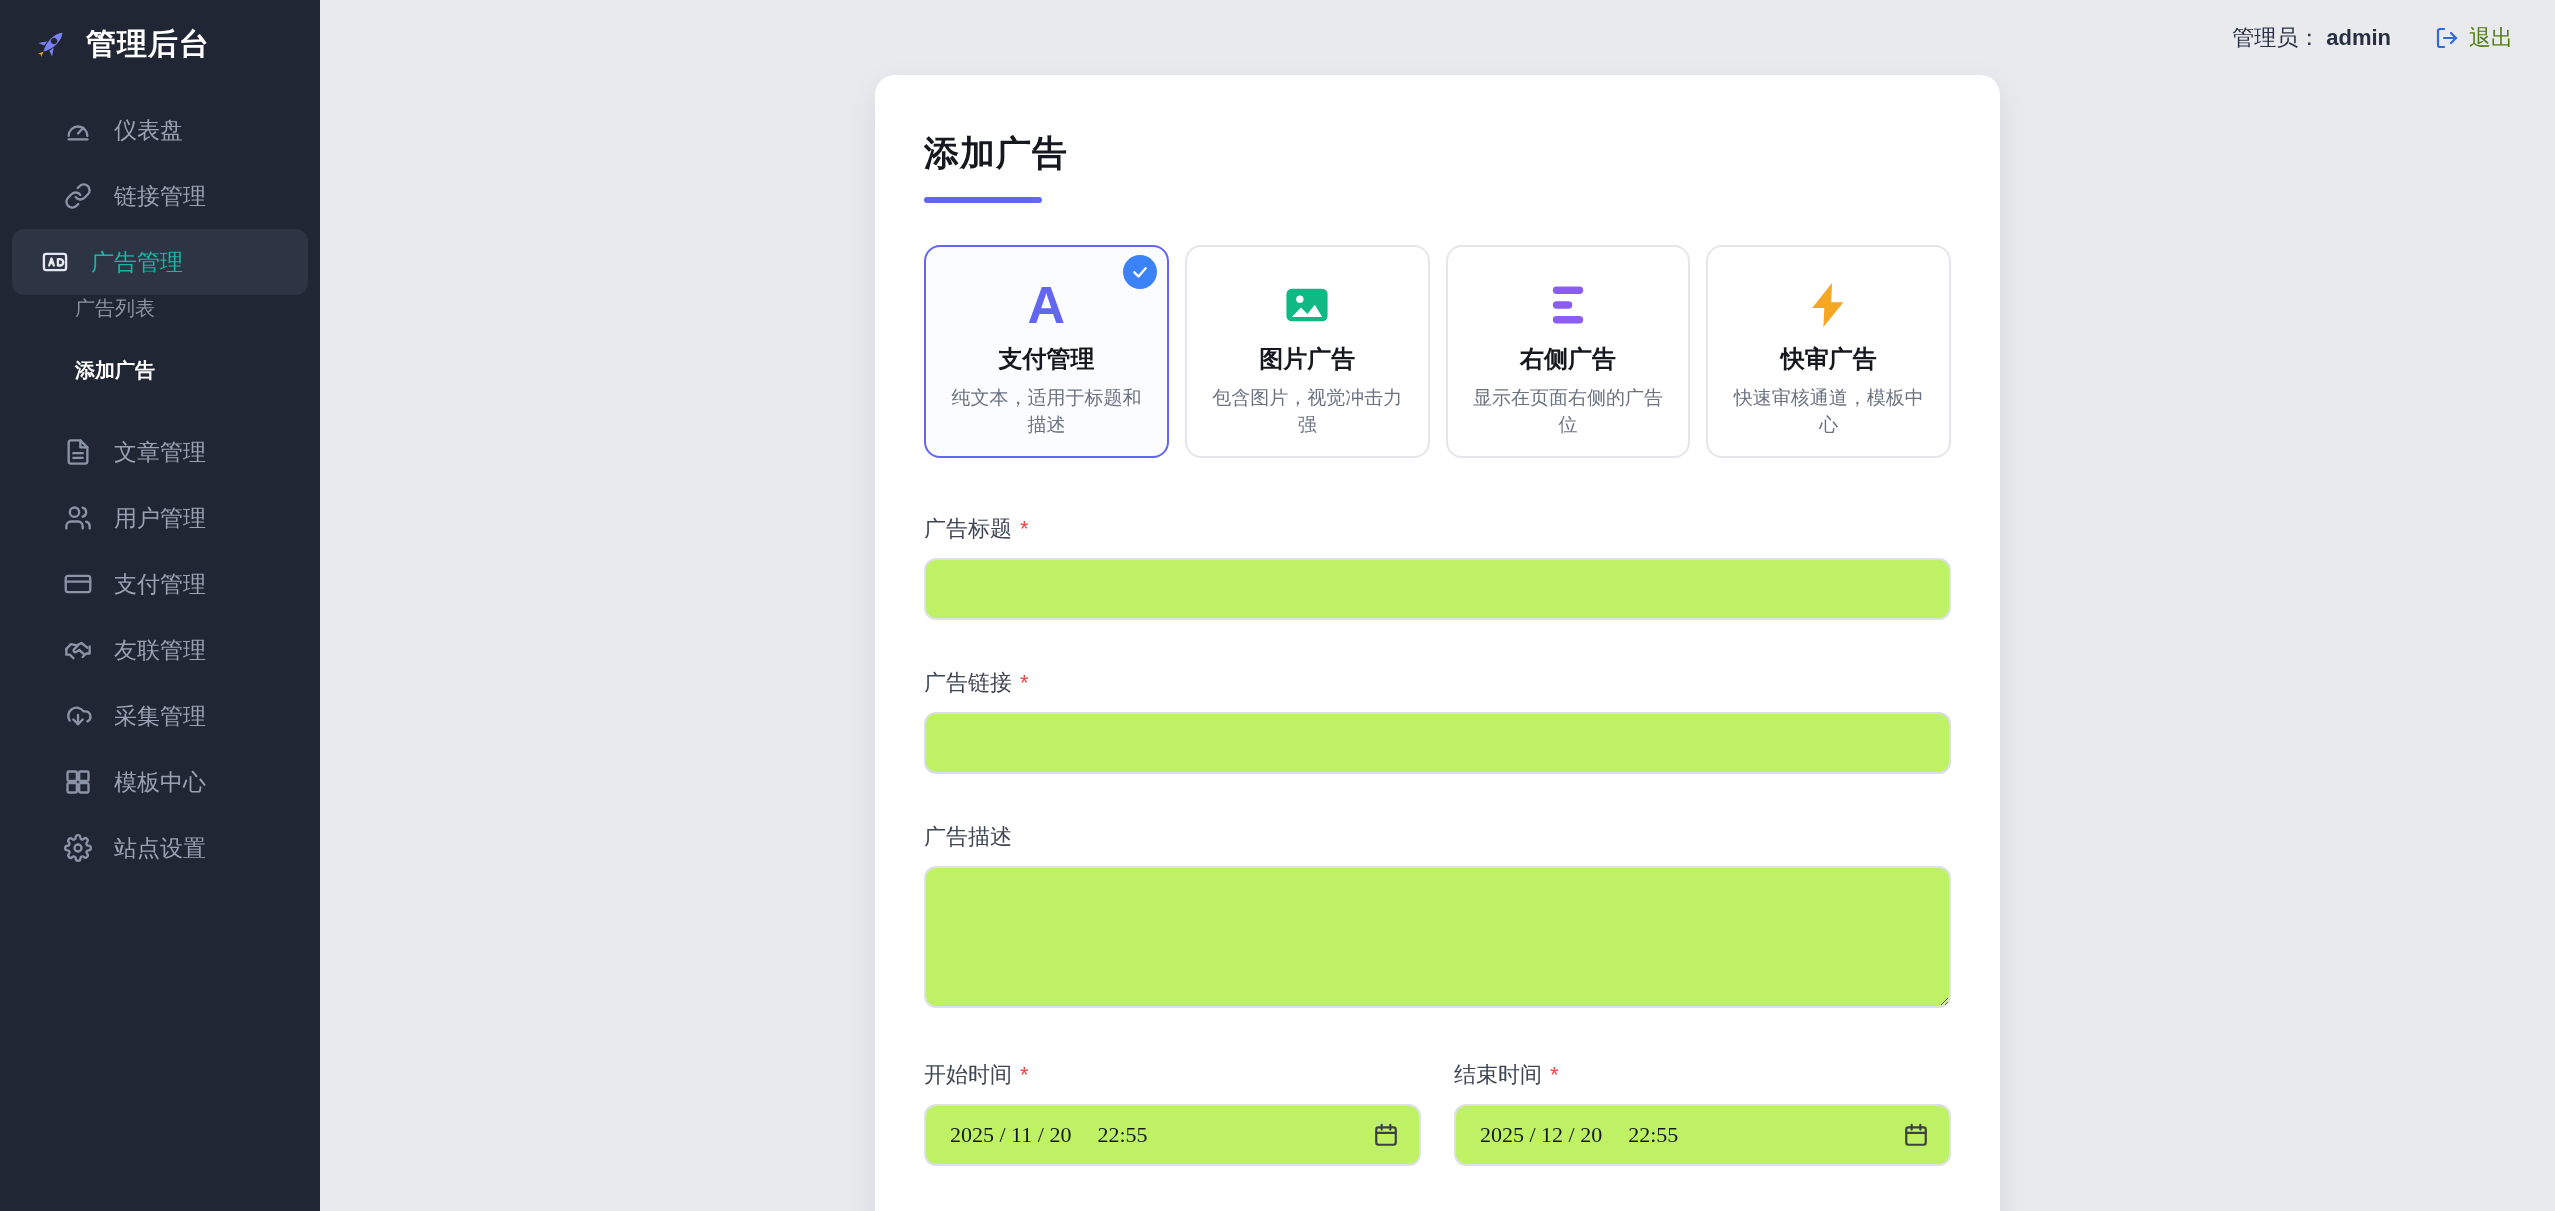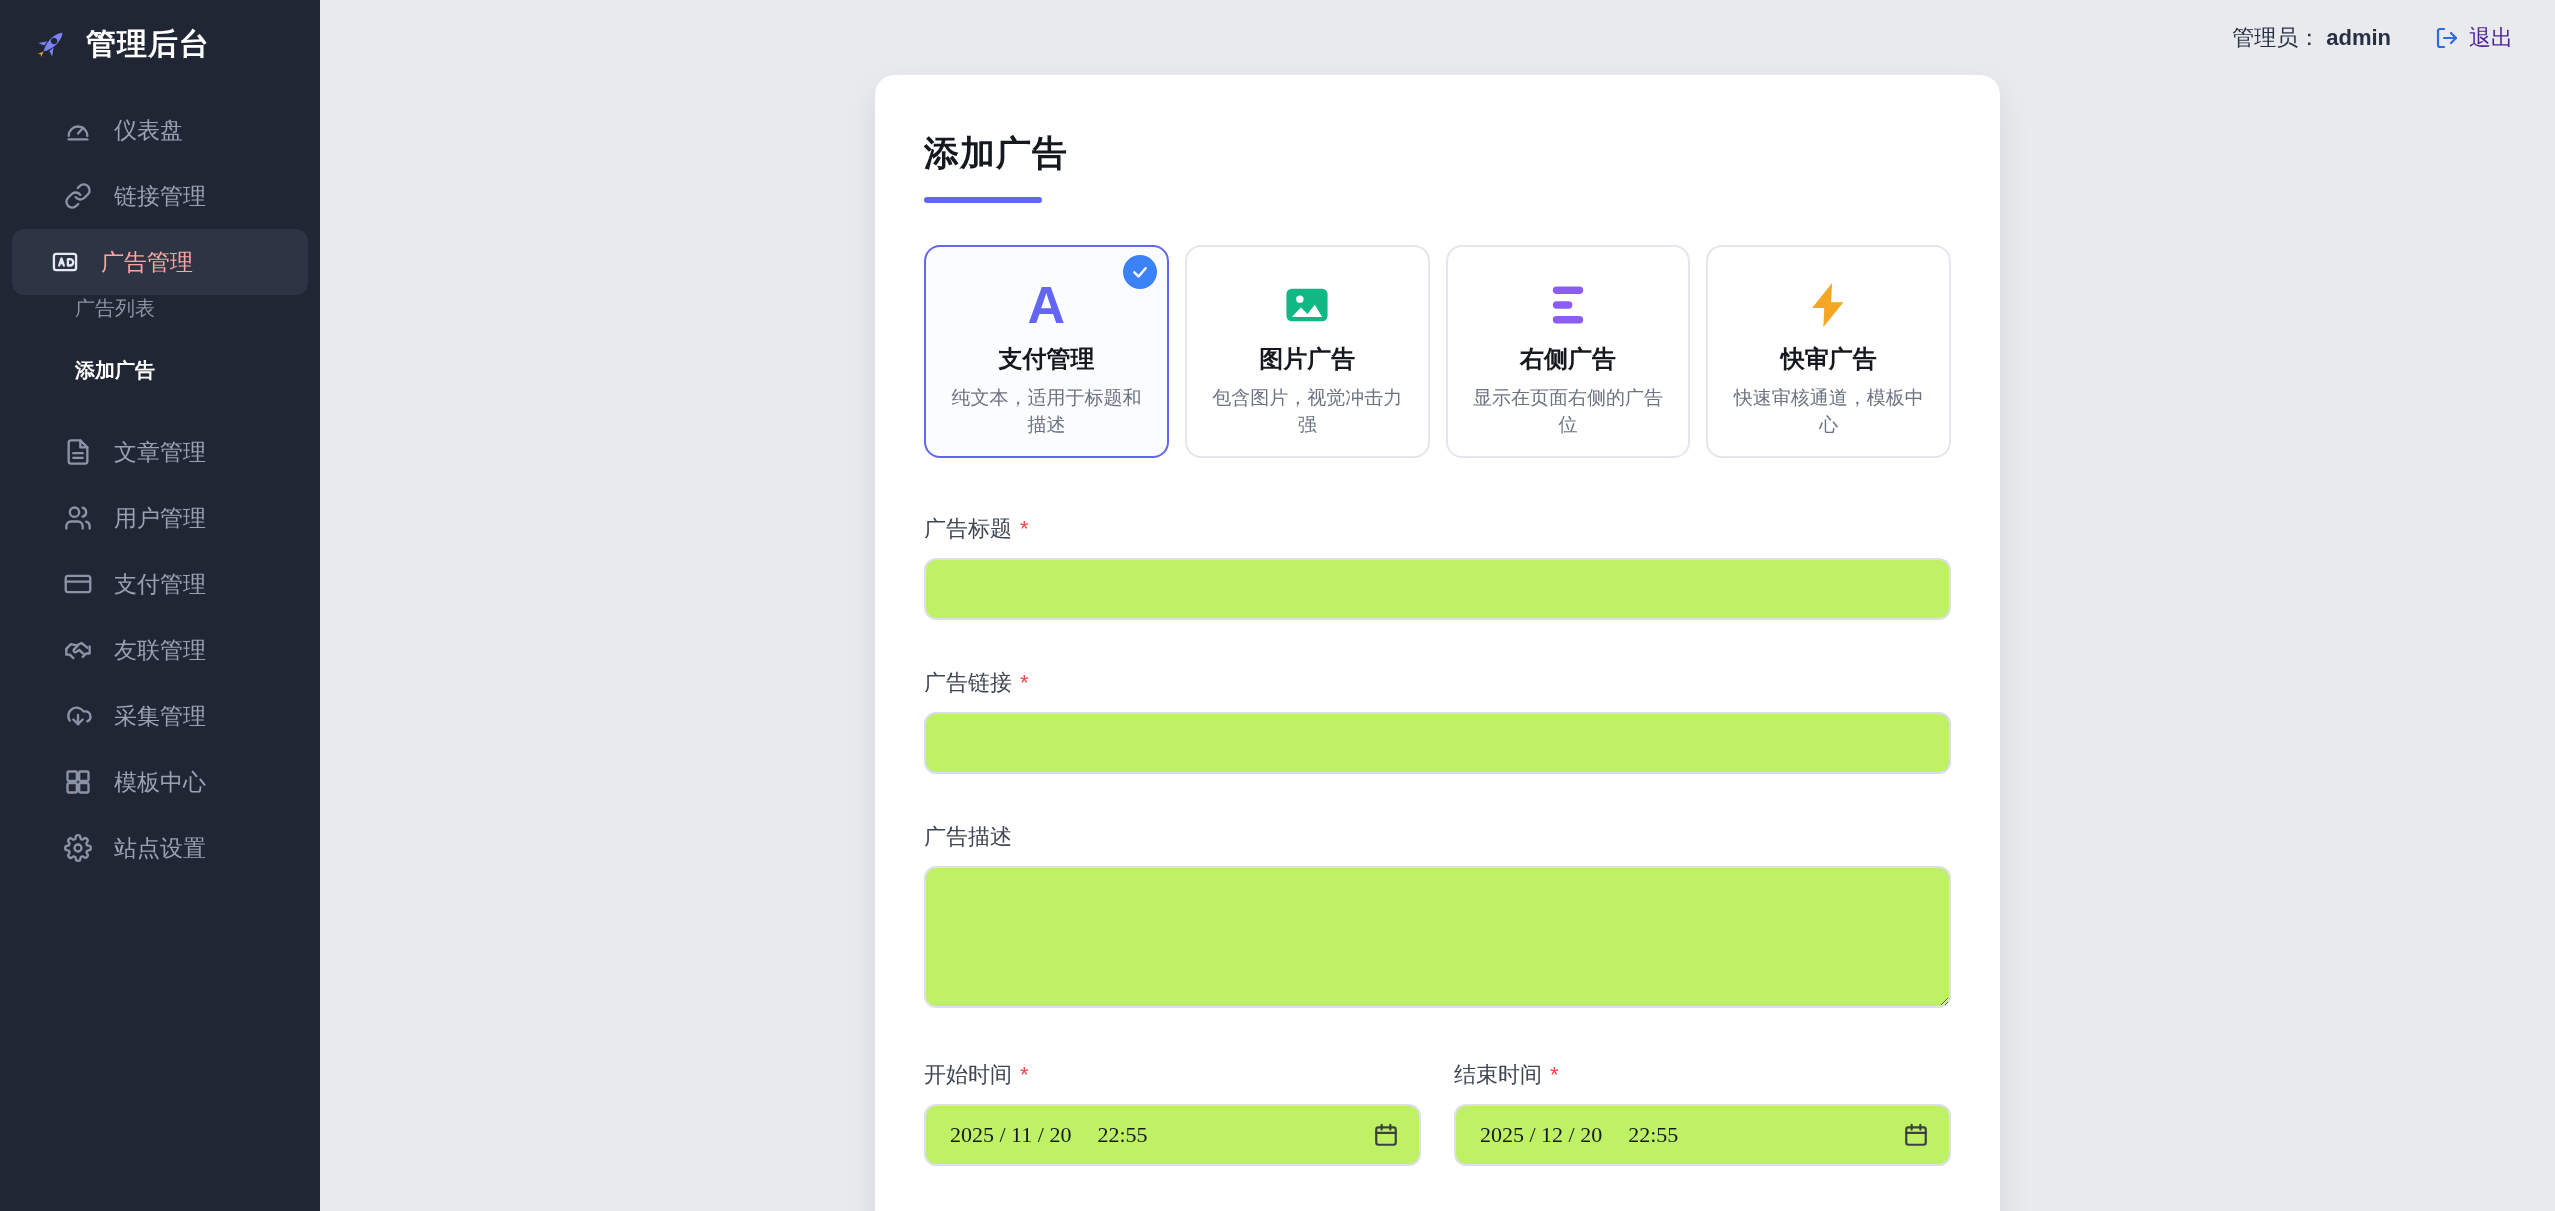--- a/index.html
+++ b/index.html
@@ -23,42 +23,42 @@
   }
   .logo-text { color:#ffffff; font-size:30px; font-weight:700; letter-spacing:1px; }
   .nav { margin-top:12px; }
   .nav-item {
     display:flex; align-items:center; gap:22px;
     height:66px; padding-left:64px;
     color:#99a1b3; font-size:23px; cursor:pointer;
   }
   .nav-item .nico { width:28px; height:28px; color:#8b93a6; flex:0 0 28px; }
   .nav-item.active {
-    margin:0 12px; padding-left:39px; border-radius:12px;
-    background:#2d3443; color:#fca5a5;
+    margin:0 12px; padding-left:29px; border-radius:12px;
+    background:#2d3443; color:#14b8a6;
   }
   .nav-item.active .nico { color:#e7e9f2; }
   .subnav { }
   .sub-item {
     height:62px; display:flex; align-items:flex-start;
     padding-left:75px; color:#8b93a3; font-size:20px; cursor:pointer;
   }
   .sub-item.active { color:#ffffff; font-weight:700; }
 
   
   .topbar {
     position:absolute; left:320px; right:0; top:0; height:76px;
     display:flex; align-items:center; justify-content:flex-end;
     gap:44px; padding-right:42px;
   }
   .admin-info { font-size:22px; color:#273043; }
   .admin-info b { font-weight:600; margin-left:6px; }
   .logout-link {
     display:flex; align-items:center; gap:10px;
-    color:#4c1d95; font-size:22px; cursor:pointer; text-decoration:none;
+    color:#4d7c0f; font-size:22px; cursor:pointer; text-decoration:none;
   }
   .logout-link svg { width:24px; height:24px; }
 
   
   .main { position:absolute; left:320px; right:0; top:0; bottom:0; display:flex; justify-content:center; }
   .card {
     margin-top:75px; width:1125px; height:max-content;
     background:#ffffff; border-radius:20px; padding:49px;
     box-shadow:0 12px 34px rgba(16,24,40,.08);
   }

